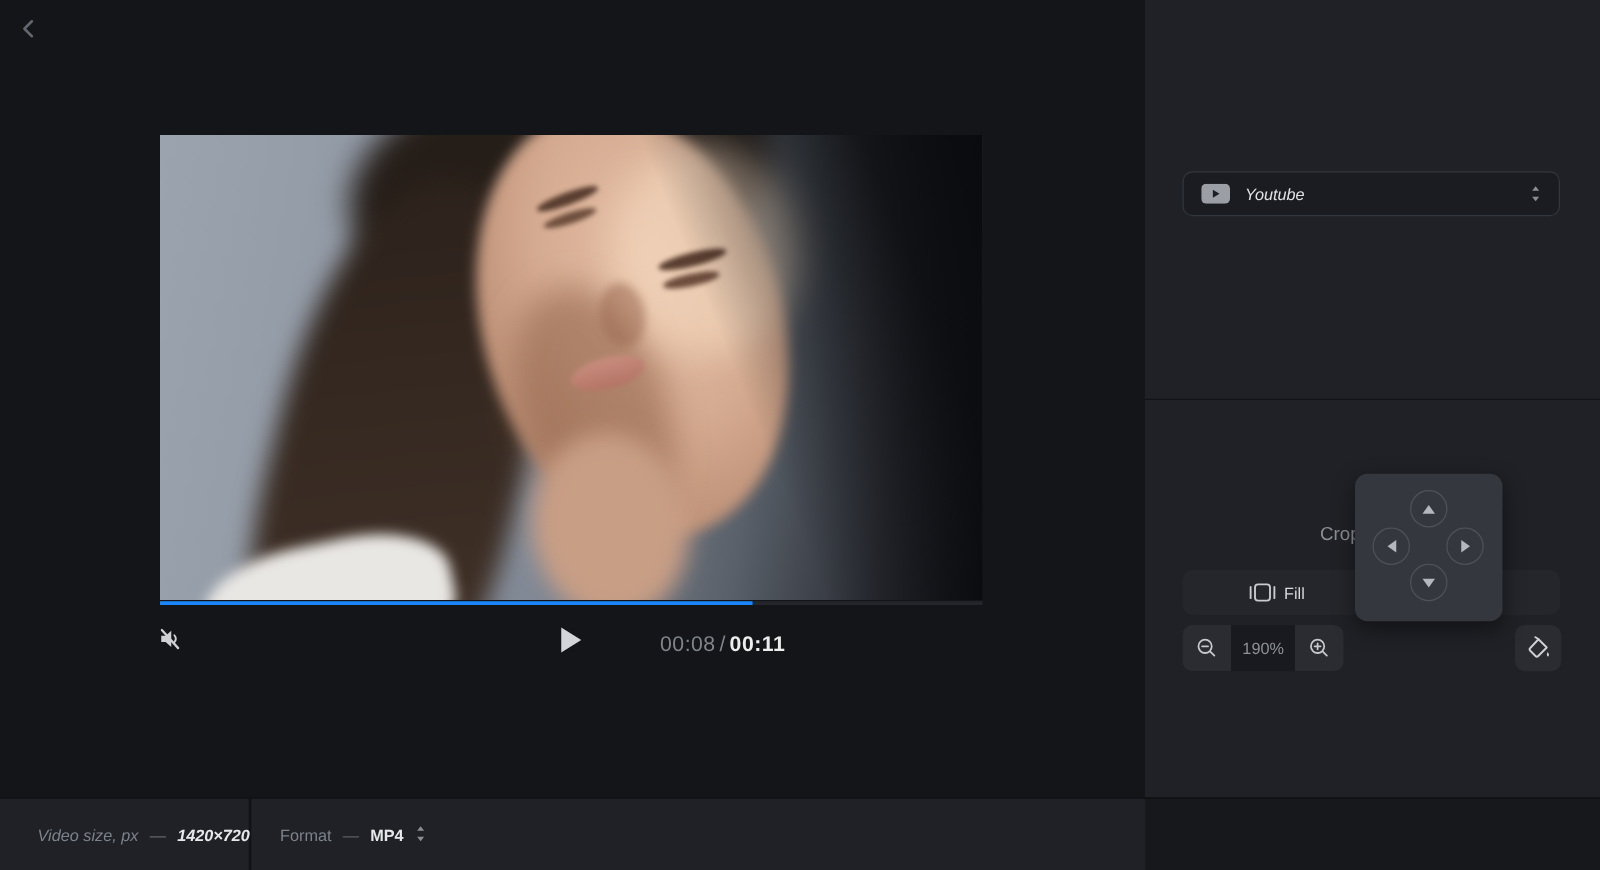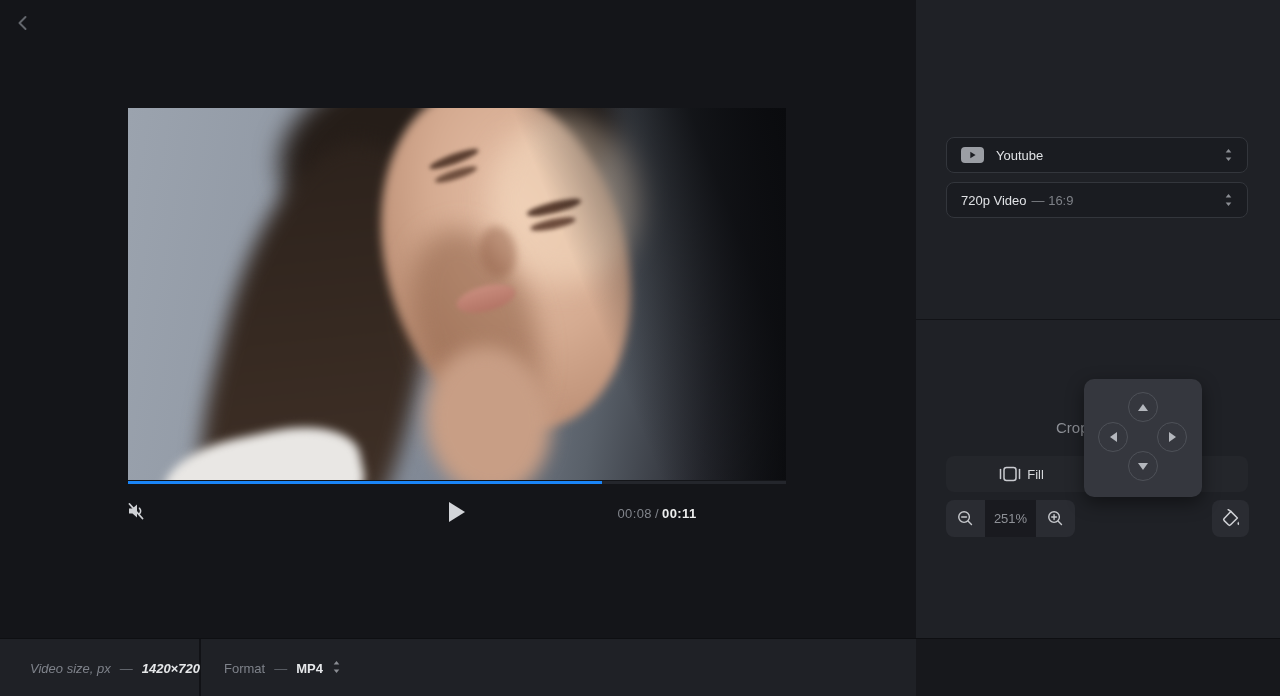--- a/index.html
+++ b/index.html
@@ -27,31 +27,31 @@
   .v-lips  { left:328px; top:178px; width:60px; height:25px; border-radius:50%; background:linear-gradient(#c98d7e,#b37365); transform:rotate(-14deg); filter:blur(2px); }
   .v-neck  { left:298px; top:238px; width:125px; height:150px; border-radius:50%; background:#c89e85; transform:rotate(-8deg); filter:blur(9px); }
   .v-shirt { left:36px; top:326px; width:200px; height:100px; border-radius:40%; background:#e9e7e4; transform:rotate(-12deg); filter:blur(5px); }
   .v-dark-right { left:0; top:0; width:658px; height:372px; background:linear-gradient(68deg,transparent 66%,rgba(10,11,14,0.85) 88%,#0a0b0e 100%); }
 
   
   .progress-track { position:absolute; left:128px; top:481px; width:658px; height:3px; background:#24262c; cursor:pointer; }
   .progress-fill { height:100%; background:#1a85f8; }
   .mute-btn { position:absolute; left:125px; top:500px; width:24px; height:24px; cursor:pointer; }
   .play-btn { position:absolute; left:449px; top:502px; width:0; height:0; border-top:10px solid transparent; border-bottom:10px solid transparent; border-left:16px solid #d3d5d9; cursor:pointer; }
-  .time-display { position:absolute; left:528px; top:506px; width:258px; text-align:center; font-size:13px; letter-spacing:.4px; color:#81848b; }
+  .time-display { position:absolute; left:528px; top:506px; width:258px; text-align:left; font-size:17px; letter-spacing:.4px; color:#81848b; }
   .time-display .total { color:#eceded; font-weight:bold; }
   .time-display .sep { margin:0 3px; }
 
   
   .sidebar { position:absolute; left:916px; top:0; width:364px; height:638px; background:#1f2126; }
   .sb-divider { position:absolute; left:0; top:319px; width:364px; height:1px; background:#121317; }
   .resize-title { position:absolute; left:0; top:99px; width:100%; text-align:center; font-size:15px; color:#8b8e94; }
   .dropdown { position:absolute; left:30px; width:302px; height:36px; background:#1a1c21; border:1px solid #33363c; border-radius:8px; display:flex; align-items:center; padding:0 14px; cursor:pointer; }
   .dd1 { top:137px; } .dd2 { top:182px; }
-  .dropdown .dd-label { font-size:13px; color:#e0e2e5; margin-left:12px; }
+  .dropdown .dd-label { font-size:13px; color:#e0e2e5; margin-left:12px;font-style:italic; }
   .dd2 .dd-label { margin-left:0; }
   .dropdown .dd-detail { font-size:13px; color:#7e8187; margin-left:5px; }
   .dropdown .stepper { margin-left:auto; display:flex; align-items:center; }
 
   .crop-title { position:absolute; left:140px; top:419px; font-size:15px; color:#8b8e94; }
   .fill-row { position:absolute; left:30px; top:456px; width:302px; height:36px; background:#24262b; border-radius:8px; display:flex; }
   .fill-seg { width:151px; height:36px; display:flex; align-items:center; justify-content:center; gap:6px; cursor:pointer; }
   .fill-label { font-size:13px; color:#d6d8db; }
 
   .zoom-group { position:absolute; left:30px; top:500px; height:37px; display:flex; border-radius:8px; overflow:hidden; }
@@ -137,30 +137,20 @@
         </svg>
       <span class="dd-label">Youtube</span>
       <span class="stepper">
         <svg width="9" height="14" viewBox="0 0 9 14">
             <path d="M4.5 1 L7.3 4.6 H1.7 Z" fill="#8b8e94"></path>
             <path d="M4.5 13 L1.7 9.4 H7.3 Z" fill="#8b8e94"></path>
           </svg>
       </span>
     </div>
 
-    <div class="dropdown dd2">
-      <span class="dd-label">720p Video</span>
-      <span class="dd-detail">— 16:9</span>
-      <span class="stepper">
-        <svg width="9" height="14" viewBox="0 0 9 14">
-            <path d="M4.5 1 L7.3 4.6 H1.7 Z" fill="#8b8e94"></path>
-            <path d="M4.5 13 L1.7 9.4 H7.3 Z" fill="#8b8e94"></path>
-          </svg>
-      </span>
-    </div>
 
     <div class="sb-divider"></div>
 
     <div class="crop-title">Crop</div>
 
     <div class="fill-row">
       <div class="fill-seg">
         <svg width="22" height="18" viewBox="0 0 22 18" fill="none" stroke="#c9cbd0" stroke-width="1.5" stroke-linecap="round">
           <line x1="1.5" y1="4.5" x2="1.5" y2="13.5"></line>
           <rect x="5" y="2.5" width="12" height="13" rx="2.5"></rect>
@@ -171,21 +161,21 @@
     </div>
 
     <div class="zoom-group">
       <div class="zg-btn">
         <svg width="19" height="19" viewBox="0 0 20 20" fill="none" stroke="#c6c8cc" stroke-width="1.5" stroke-linecap="round">
           <circle cx="8.5" cy="8.5" r="5.6"></circle>
             <line x1="12.9" y1="12.9" x2="16.3" y2="16.3"></line>
             <line x1="6" y1="8.5" x2="11" y2="8.5"></line>
         </svg>
       </div>
-      <div class="zg-val">251%</div>
+      <div class="zg-val">190%</div>
       <div class="zg-btn">
         <svg width="19" height="19" viewBox="0 0 20 20" fill="none" stroke="#c6c8cc" stroke-width="1.5" stroke-linecap="round">
           <circle cx="8.5" cy="8.5" r="5.6"></circle>
             <line x1="12.9" y1="12.9" x2="16.3" y2="16.3"></line>
             <line x1="6" y1="8.5" x2="11" y2="8.5"></line>
             <line x1="8.5" y1="6" x2="8.5" y2="11"></line>
         </svg>
       </div>
     </div>
 

